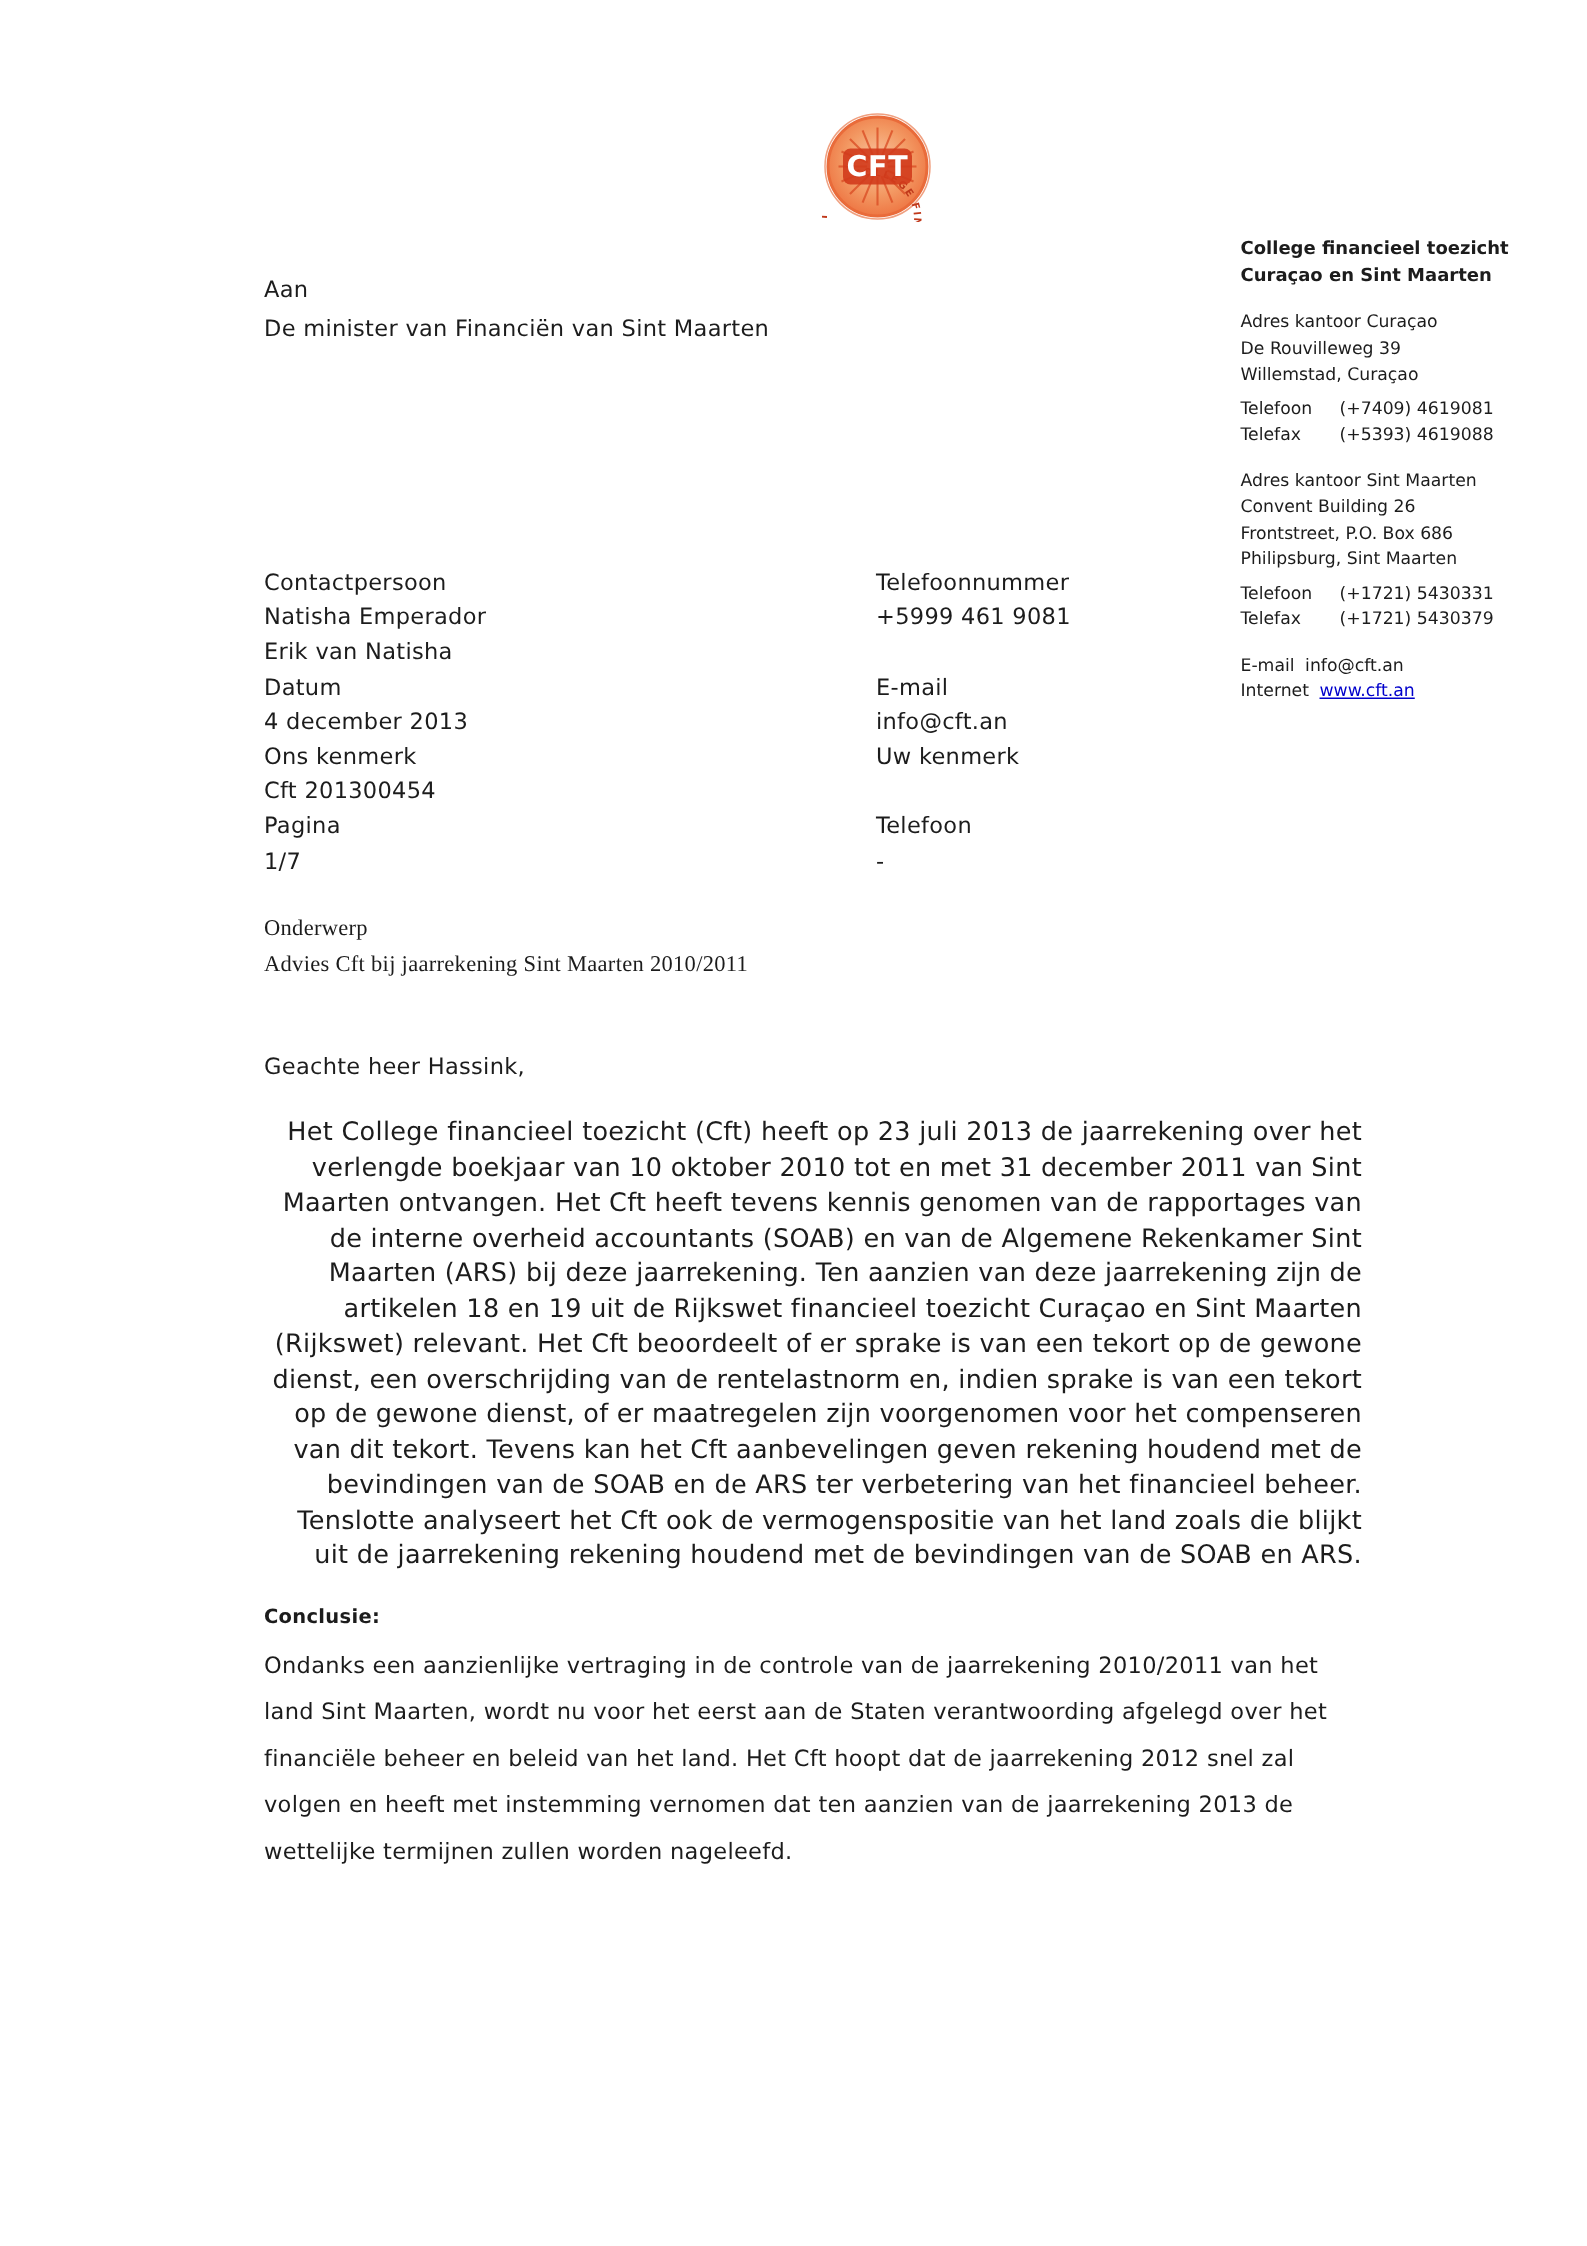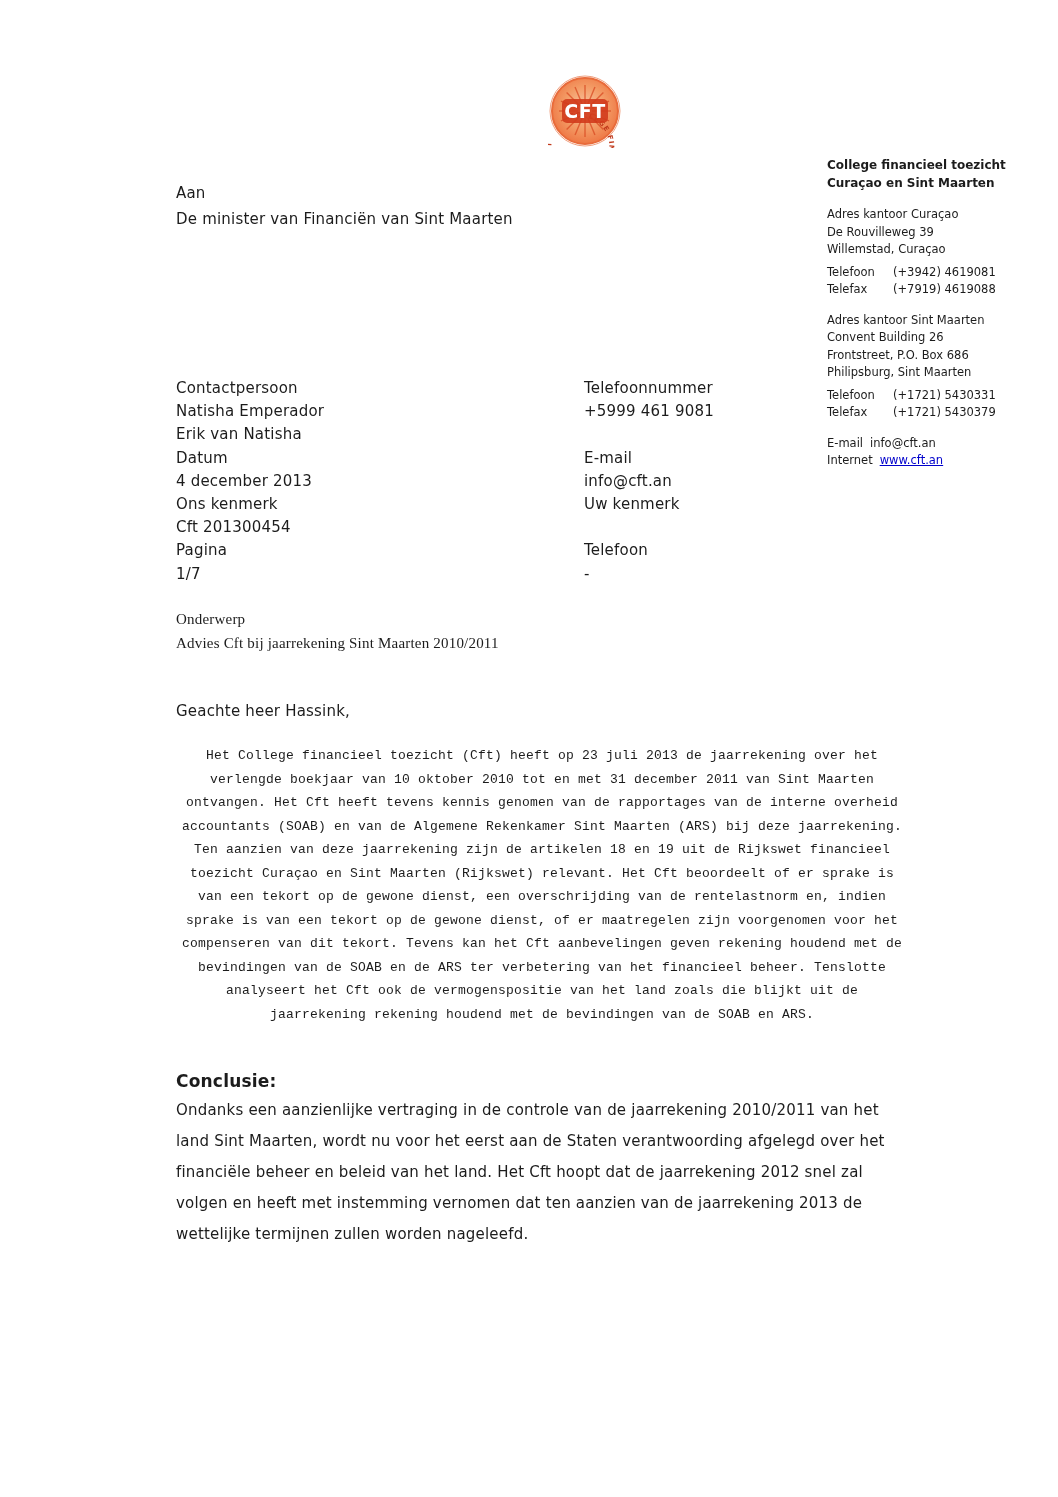--- a/index.html
+++ b/index.html
@@ -51,28 +51,27 @@
     font-size:15px; line-height:23.5px; letter-spacing:0.2px;font-family:Liberation Serif, serif;
   }
 
   .salutation {
     position:absolute; left:176px; top:702px;
     font-size:15px; letter-spacing:0.2px;
   }
 
   .para1 {
     position:absolute; left:176px; top:744px; width:732px;
-    font-size:13px; line-height:23.5px; letter-spacing:0.2px;
-    text-align:center;
-    font-family:Liberation Mono, monospace;
+    font-size:17px; line-height:23.5px; letter-spacing:0.2px;
+    text-align:right;
   }
 
   .conclusion-heading {
     position:absolute; left:176px; top:1071px;
-    font-size:17px; font-weight:bold; letter-spacing:0.2px;
+    font-size:13px; font-weight:bold; letter-spacing:0.2px;
   }
   .conclusion-para {
     position:absolute; left:176px; top:1095px; width:736px;
     font-size:15px; line-height:31px; letter-spacing:0.2px;
   }
 </style>
 </head>
 <body>
 
 <div class="page">
@@ -121,25 +120,25 @@
       <div>Curaçao en Sint Maarten</div>
     </div>
 
     <div class="office">
       <div class="office-heading">Adres kantoor Curaçao</div>
       <div class="addr-line">De Rouvilleweg 39</div>
       <div class="addr-line">Willemstad, Curaçao</div>
       <div class="tel-block">
         <div class="tel-row">
           <span class="lbl">Telefoon</span>
-          <span>(+3942) 4619081</span>
+          <span>(+7409) 4619081</span>
         </div>
         <div class="tel-row">
           <span class="lbl">Telefax</span>
-          <span>(+7919) 4619088</span>
+          <span>(+5393) 4619088</span>
         </div>
       </div>
     </div>
 
     <div class="office">
       <div class="office-heading">Adres kantoor Sint Maarten</div>
       <div class="addr-line">Convent Building 26</div>
       <div class="addr-line">Frontstreet, P.O. Box 686</div>
       <div class="addr-line">Philipsburg, Sint Maarten</div>
       <div class="tel-block">

